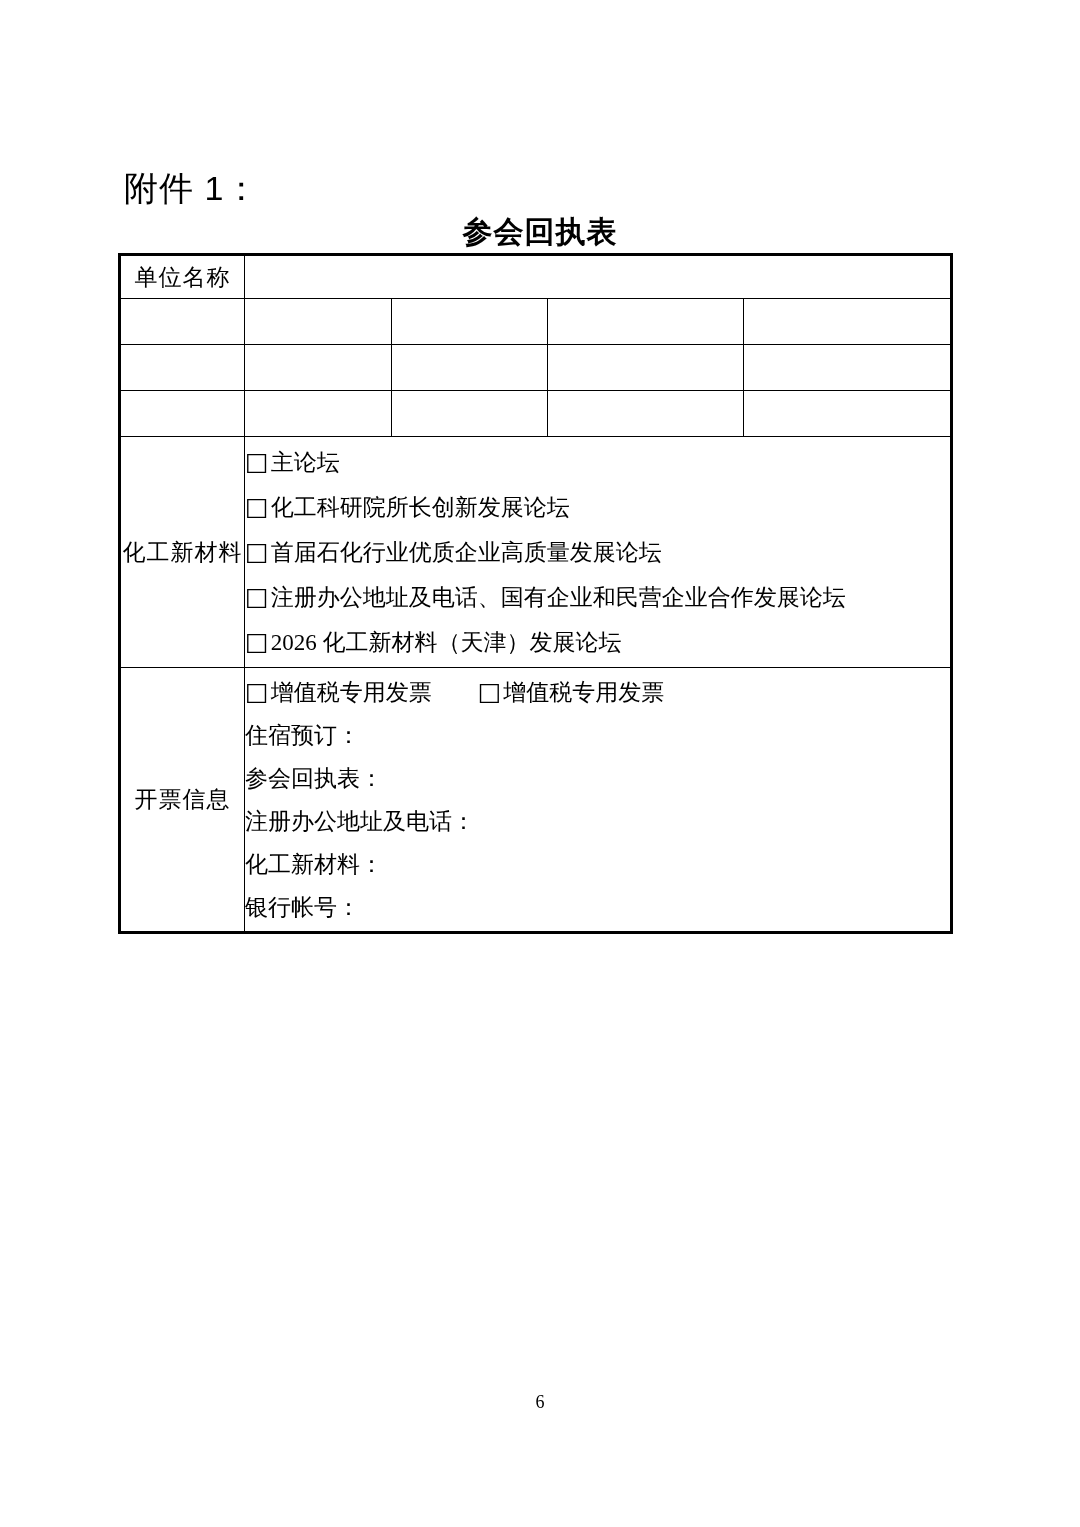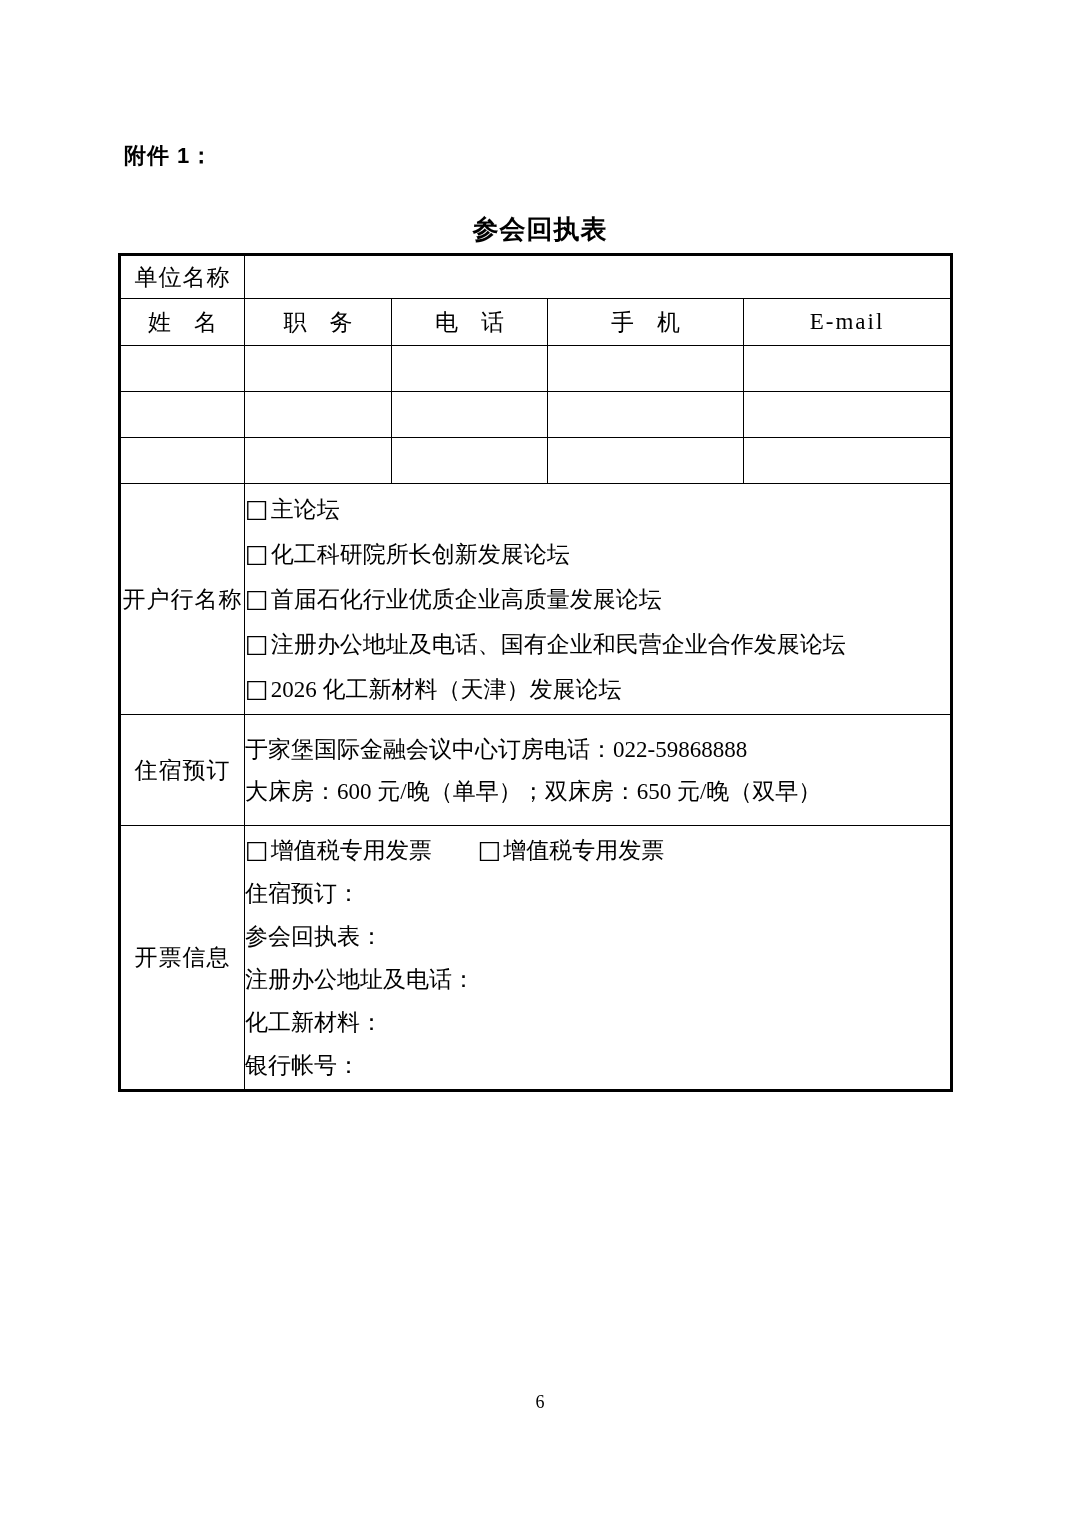--- a/index.html
+++ b/index.html
@@ -3,28 +3,28 @@
 <meta charset="utf-8">
 <style>
   html,body{margin:0;padding:0;background:#ffffff;}
   body{
     width:1080px;height:1527px;position:relative;
     font-family:"Liberation Serif","DejaVu Serif",serif;
     color:#000;
     -webkit-font-smoothing:antialiased;
   }
   .attachment-label{
-    position:absolute;left:124px;top:141px;
+    position:absolute;left:124px;top:166px;
     font-family:"Liberation Sans","DejaVu Sans",sans-serif;
-    font-weight:700;font-size:22px;letter-spacing:1px;
+    font-weight:400;font-size:34px;letter-spacing:1px;
   }
   .form-title{
     position:absolute;left:0;top:212px;width:1080px;text-align:center;
     font-family:Liberation Sans, sans-serif;
-    font-weight:700;font-size:26px;letter-spacing:1px;
+    font-weight:700;font-size:30px;letter-spacing:1px;
   }
   table.reply-table{
     position:absolute;left:118px;top:253px;width:832px;
     border-collapse:collapse;table-layout:fixed;
     border:3px solid #000;
   }
   table.reply-table td{
     border:1.6px solid #000;
     padding:0;
     font-size:23px;
@@ -71,27 +71,20 @@
       <col style="width:196px">
       <col style="width:208px">
     </colgroup>
 
     <tbody>
         <tr class="h44">
       <td class="label-cell">单位名称</td>
       <td colspan="4"></td>
     </tr>
 
-    <tr class="h47">
-      <td class="hdr">姓　名</td>
-      <td class="hdr">职　务</td>
-      <td class="hdr">电　话</td>
-      <td class="hdr">手　机</td>
-      <td class="hdr latin">E-mail</td>
-    </tr>
 
     <tr class="h46">
       <td></td>
       <td></td>
       <td></td>
       <td></td>
       <td></td>
     </tr>
     <tr class="h46">
       <td></td>
@@ -102,21 +95,21 @@
     </tr>
     <tr class="h46">
       <td></td>
       <td></td>
       <td></td>
       <td></td>
       <td></td>
     </tr>
 
     <tr class="h231">
-      <td class="label-cell">开户行名称</td>
+      <td class="label-cell">化工新材料</td>
       <td colspan="4" class="content-cell">
         <div class="vstack">
           <div class="opt-line">
             <span class="cb">□</span>
             <span>主论坛</span>
           </div>
           <div class="opt-line">
             <span class="cb">□</span>
             <span>化工科研院所长创新发展论坛</span>
           </div>
@@ -129,29 +122,20 @@
             <span>注册办公地址及电话、国有企业和民营企业合作发展论坛</span>
           </div>
           <div class="opt-line">
             <span class="cb">□</span>
             <span>2026 化工新材料（天津）发展论坛</span>
           </div>
         </div>
       </td>
     </tr>
 
-    <tr class="h111">
-      <td class="label-cell">住宿预订</td>
-      <td colspan="4" class="content-cell">
-        <div class="vstack">
-          <div class="hotel-line">于家堡国际金融会议中心订房电话：022-59868888</div>
-          <div class="hotel-line">大床房：600 元/晚（单早）；双床房：650 元/晚（双早）</div>
-        </div>
-      </td>
-    </tr>
 
     <tr class="h265">
       <td class="label-cell">开票信息</td>
       <td colspan="4" class="content-cell">
         <div class="vstack">
           <div class="inv-line">
             <span class="inv-type">
               <span class="cb">□</span>
               <span>增值税专用发票</span>
             </span>

